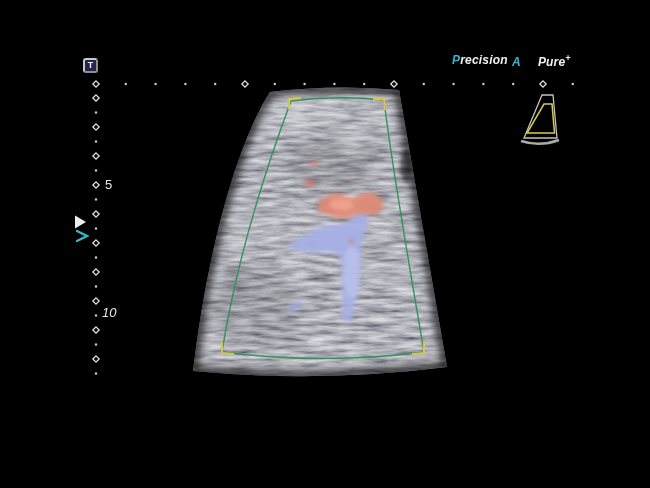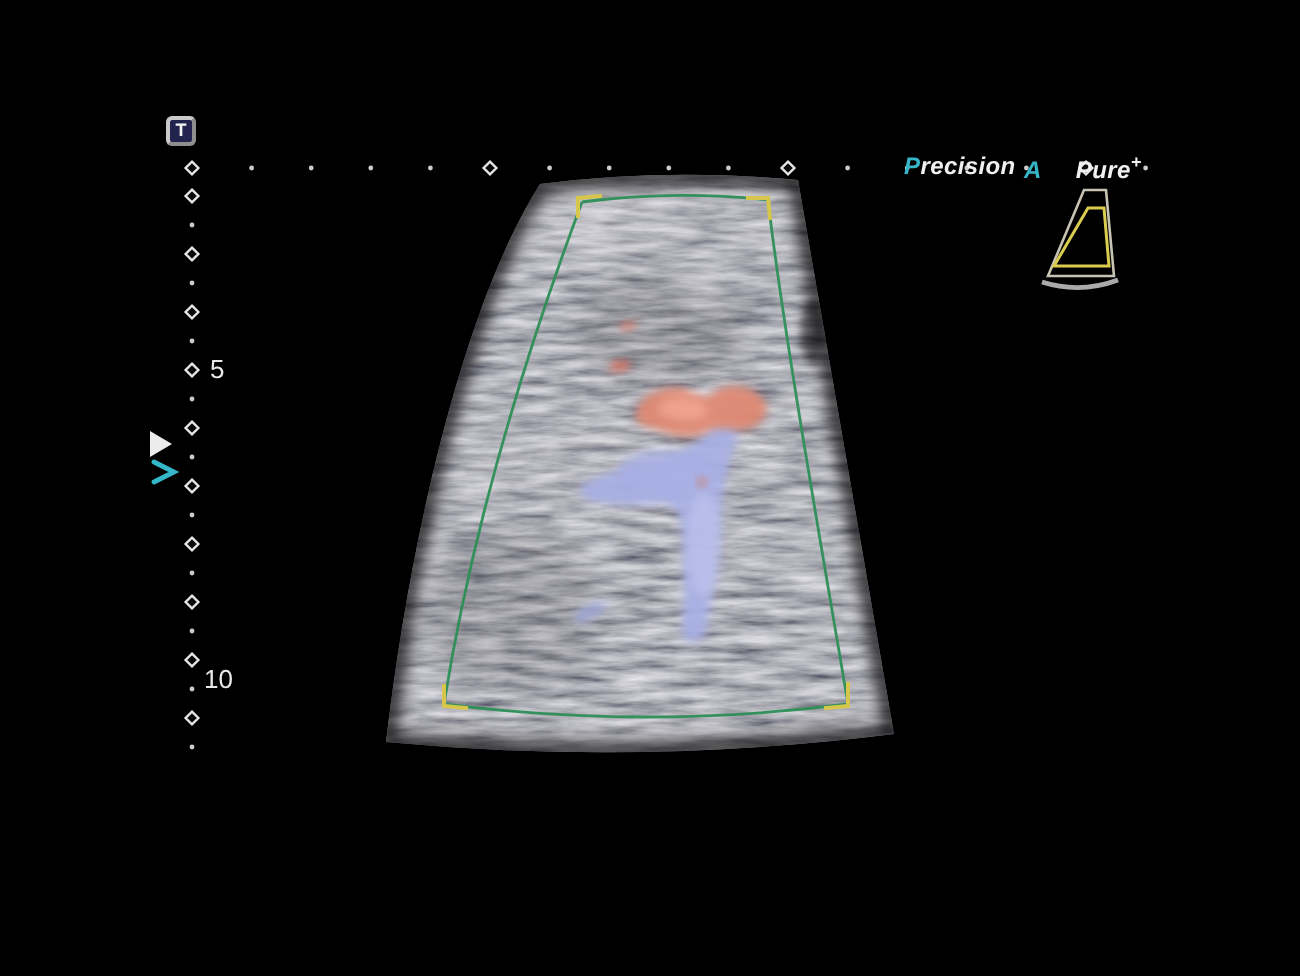--- a/index.html
+++ b/index.html
@@ -8,33 +8,33 @@
     font-family:"Liberation Sans", sans-serif;
   }
   .screen svg{position:absolute;left:0;top:0;}
   .t-marker{
     position:absolute;left:83px;top:58px;width:15px;height:15px;
     background:#23234f;border:2px solid #8e8e8e;border-top-color:#c9c9c9;border-left-color:#c9c9c9;
     border-radius:3px;box-sizing:border-box;
     color:#f2f2f2;font-size:9px;font-weight:bold;text-align:center;line-height:11px;
   }
   .brandline{
-    position:absolute;top:76px;color:#f0f0f0;font-style:italic;font-weight:bold;
+    position:absolute;top:53px;color:#f0f0f0;font-style:italic;font-weight:bold;
     font-size:12px;letter-spacing:0.2px;white-space:nowrap;
   }
   .brand-precision{left:452px;}
   .brand-apure{left:512px;}
   .accent{color:#35b6c9;}
   .apure-rest{margin-left:17px;}
   .apure-plus{font-size:9px;vertical-align:super;}
   .depth-label{
     position:absolute;color:#e8e8e8;font-size:13px;line-height:14px;
   }
   .depth-5{left:105px;top:178px;}
-  .depth-10{left:102px;top:333px;}
+  .depth-10{left:102px;top:306px;font-style:italic;}
 </style>
 </head>
 <body>
 
 <div class="screen">
 
   <svg width="650" height="488" viewBox="0 0 650 488">
     <defs>
       <clipPath id="scan">
         <path d="M270,92 Q334,84 399,90 L447,367 Q320,383 193,371 C205,268 232,152 270,92 Z"></path>

